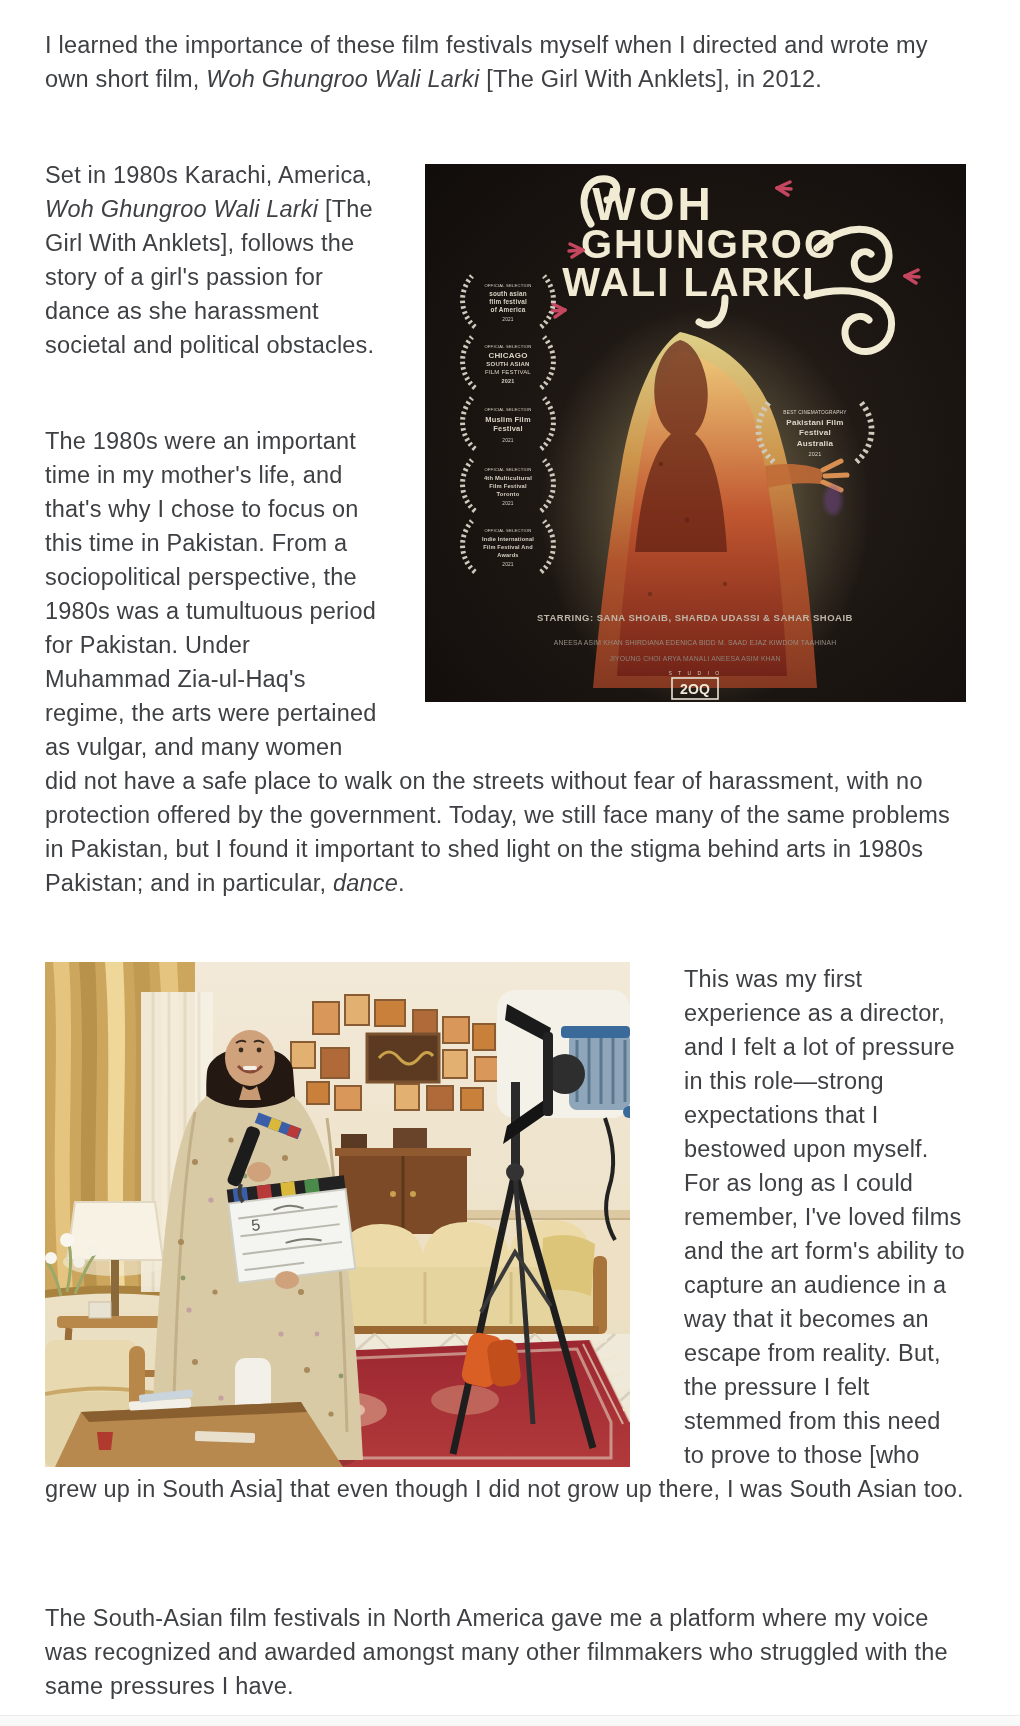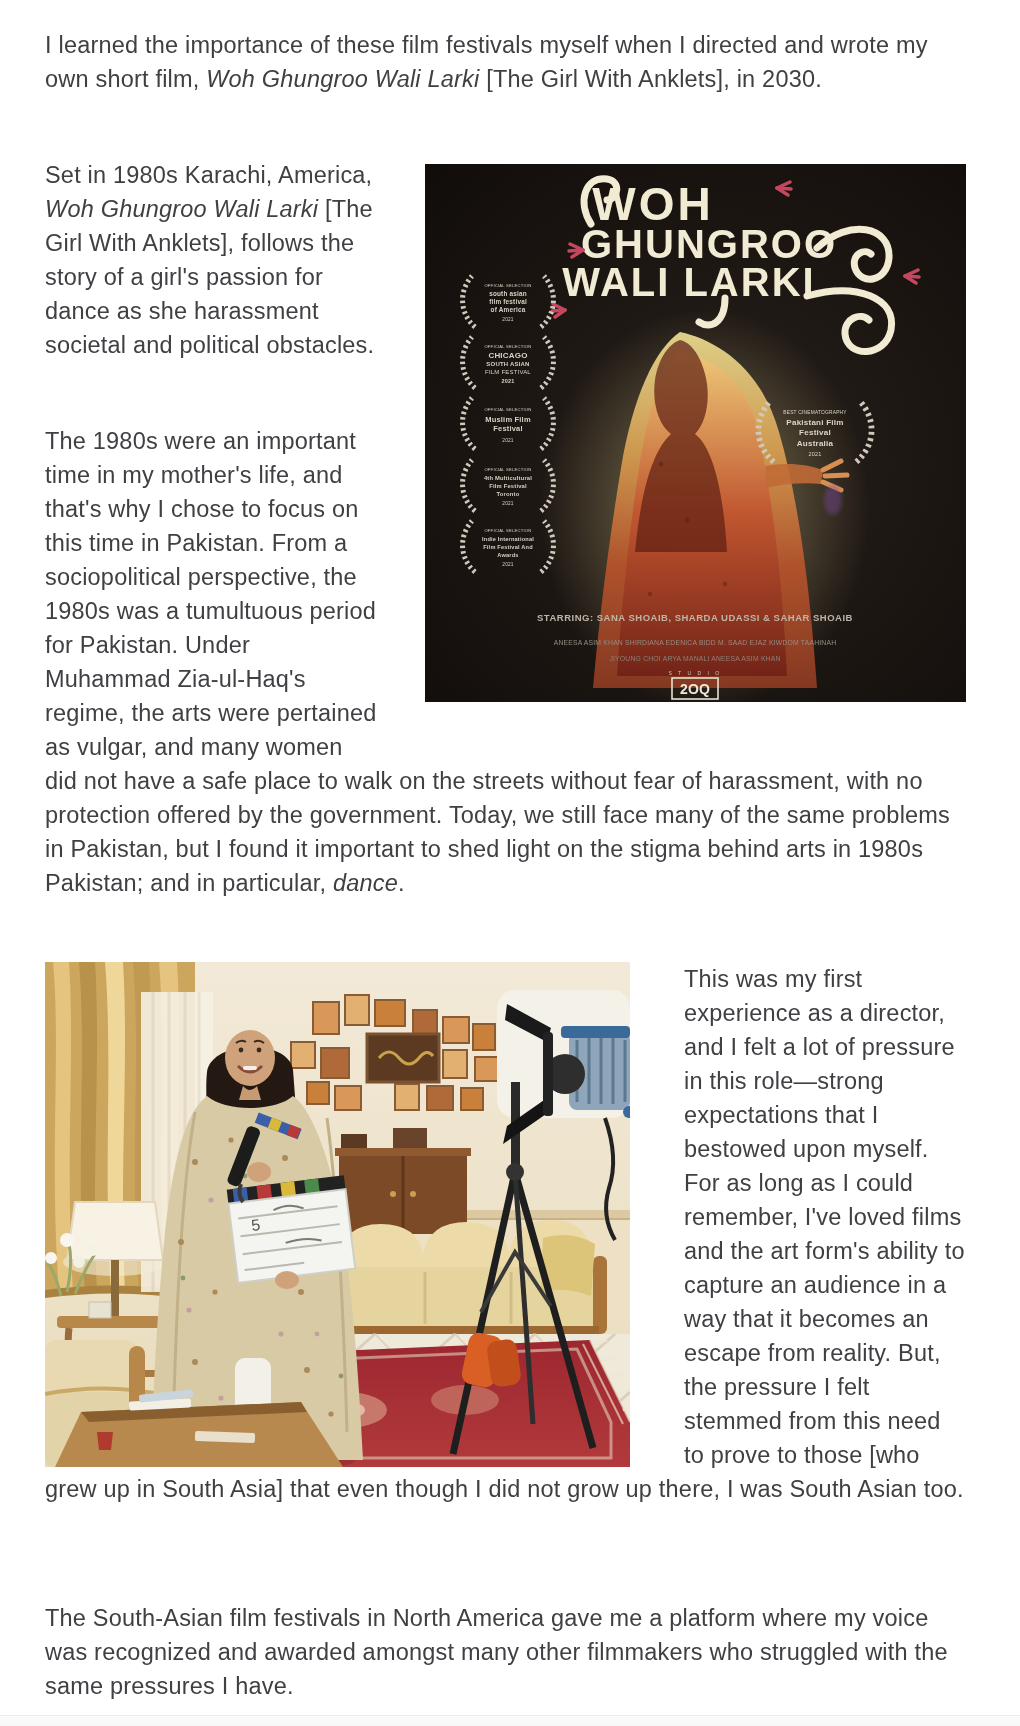--- a/index.html
+++ b/index.html
@@ -15,21 +15,21 @@
   .footer-band{height:23px;margin-top:0;background:linear-gradient(180deg,#fbfbfb,#f2f2f3);
                border-top:1px solid #ececee;clear:both;}
   figure{margin:0;padding:0;}
   svg text{font-family:"Liberation Sans",sans-serif;}
 </style>
 </head>
 <body>
 
 <div class="page">
 
-  <p><span>I learned the importance of these film festivals myself when I directed and wrote my own short film, </span><span style="font-style: italic;">Woh Ghungroo Wali Larki</span><span> [The Girl With Anklets], in 2030.</span></p>
+  <p><span>I learned the importance of these film festivals myself when I directed and wrote my own short film, </span><span style="font-style: italic;">Woh Ghungroo Wali Larki</span><span> [The Girl With Anklets], in 2012.</span></p>
 
   <div class="wrap-block">
     <figure class="poster-fig">
       <svg width="541" height="538" viewBox="0 0 541 538">
         <defs>
           <radialGradient id="bgGrad" cx="0.55" cy="0.55" r="0.8">
             <stop offset="0" stop-color="#27201a"></stop>
             <stop offset="0.6" stop-color="#1a1411"></stop>
             <stop offset="1" stop-color="#100c0a"></stop>
           </radialGradient>

